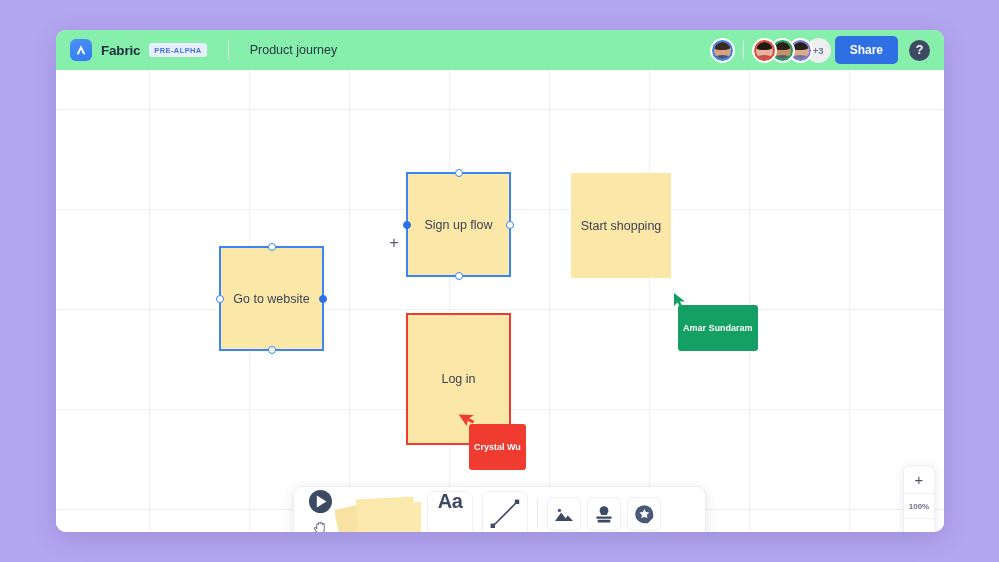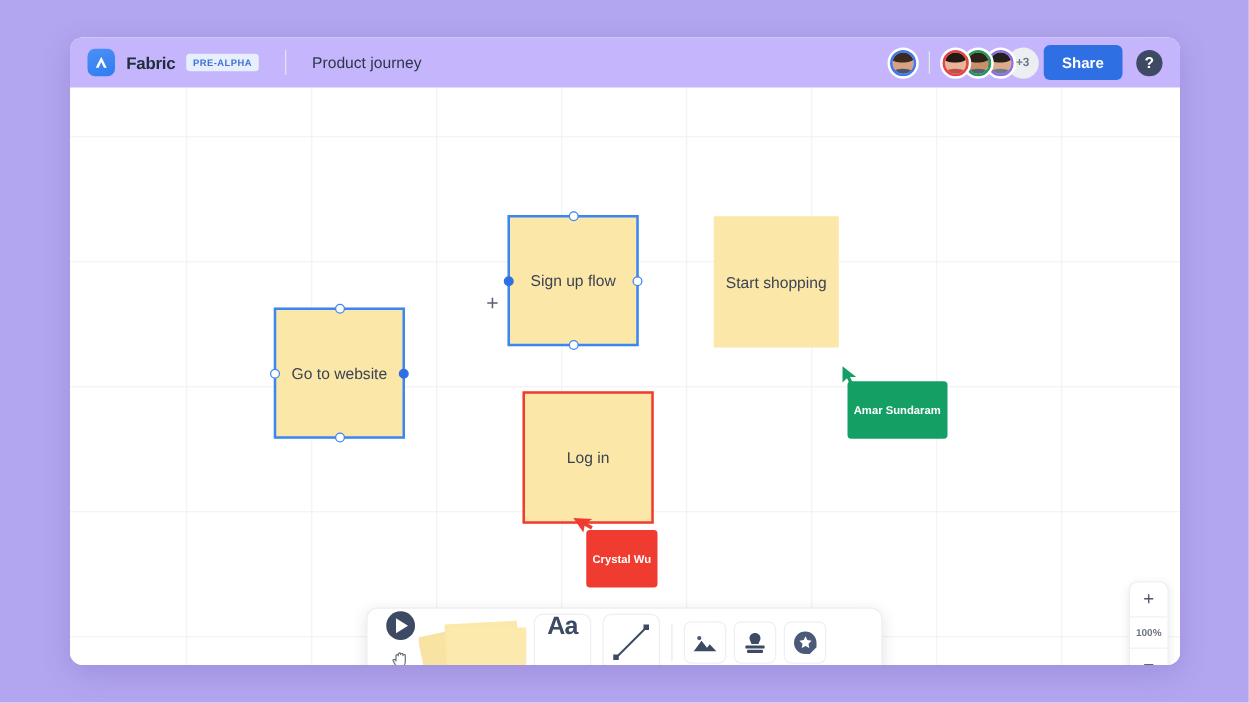--- a/index.html
+++ b/index.html
@@ -27,21 +27,21 @@
     overflow: hidden;
     box-shadow: 0 6px 24px rgba(60, 40, 120, 0.18);
   }
 
   
   #header {
     position: absolute;
     left: 0; top: 0;
     width: 100%;
     height: 40px;
-    background: #c4b5fd;
+    background: #86efac;
     display: flex;
     align-items: center;
     padding: 0 14px;
     box-sizing: border-box;
     z-index: 40;
   }
   .hdr-left { display: flex; align-items: center; gap: 9px; }
   #app-logo {
     width: 22px; height: 22px;
     border-radius: 6px;
@@ -395,21 +395,21 @@
     </div>
 
     <div class="node sel-blue" style="left:350px; top:102px; width:105px; height:105px;">
       <span class="node-label">Sign up flow</span>
       <span class="handle h-top"></span>
       <span class="handle h-bot"></span>
       <span class="handle h-left filled"></span>
       <span class="handle h-right"></span>
     </div>
 
-    <div class="node sel-red" style="left:362px; top:243px; width:105px; height:106px;">
+    <div class="node sel-red" style="left:350px; top:243px; width:105px; height:132px;">
       <span class="node-label">Log in</span>
     </div>
 
     <div class="cursor-marker" style="left:617px; top:222px;">
       <svg width="14" height="17" viewBox="0 0 14 17">
         <path d="M1 1 L1 14 L4.6 10.6 L7 15.6 L9.4 14.4 L7 9.6 L12 9.6 Z" fill="#14a065"></path>
       </svg>
       <div class="cursor-name" style="background:#14a065; left:5px; top:13px;">Amar Sundaram</div>
     </div>
 

